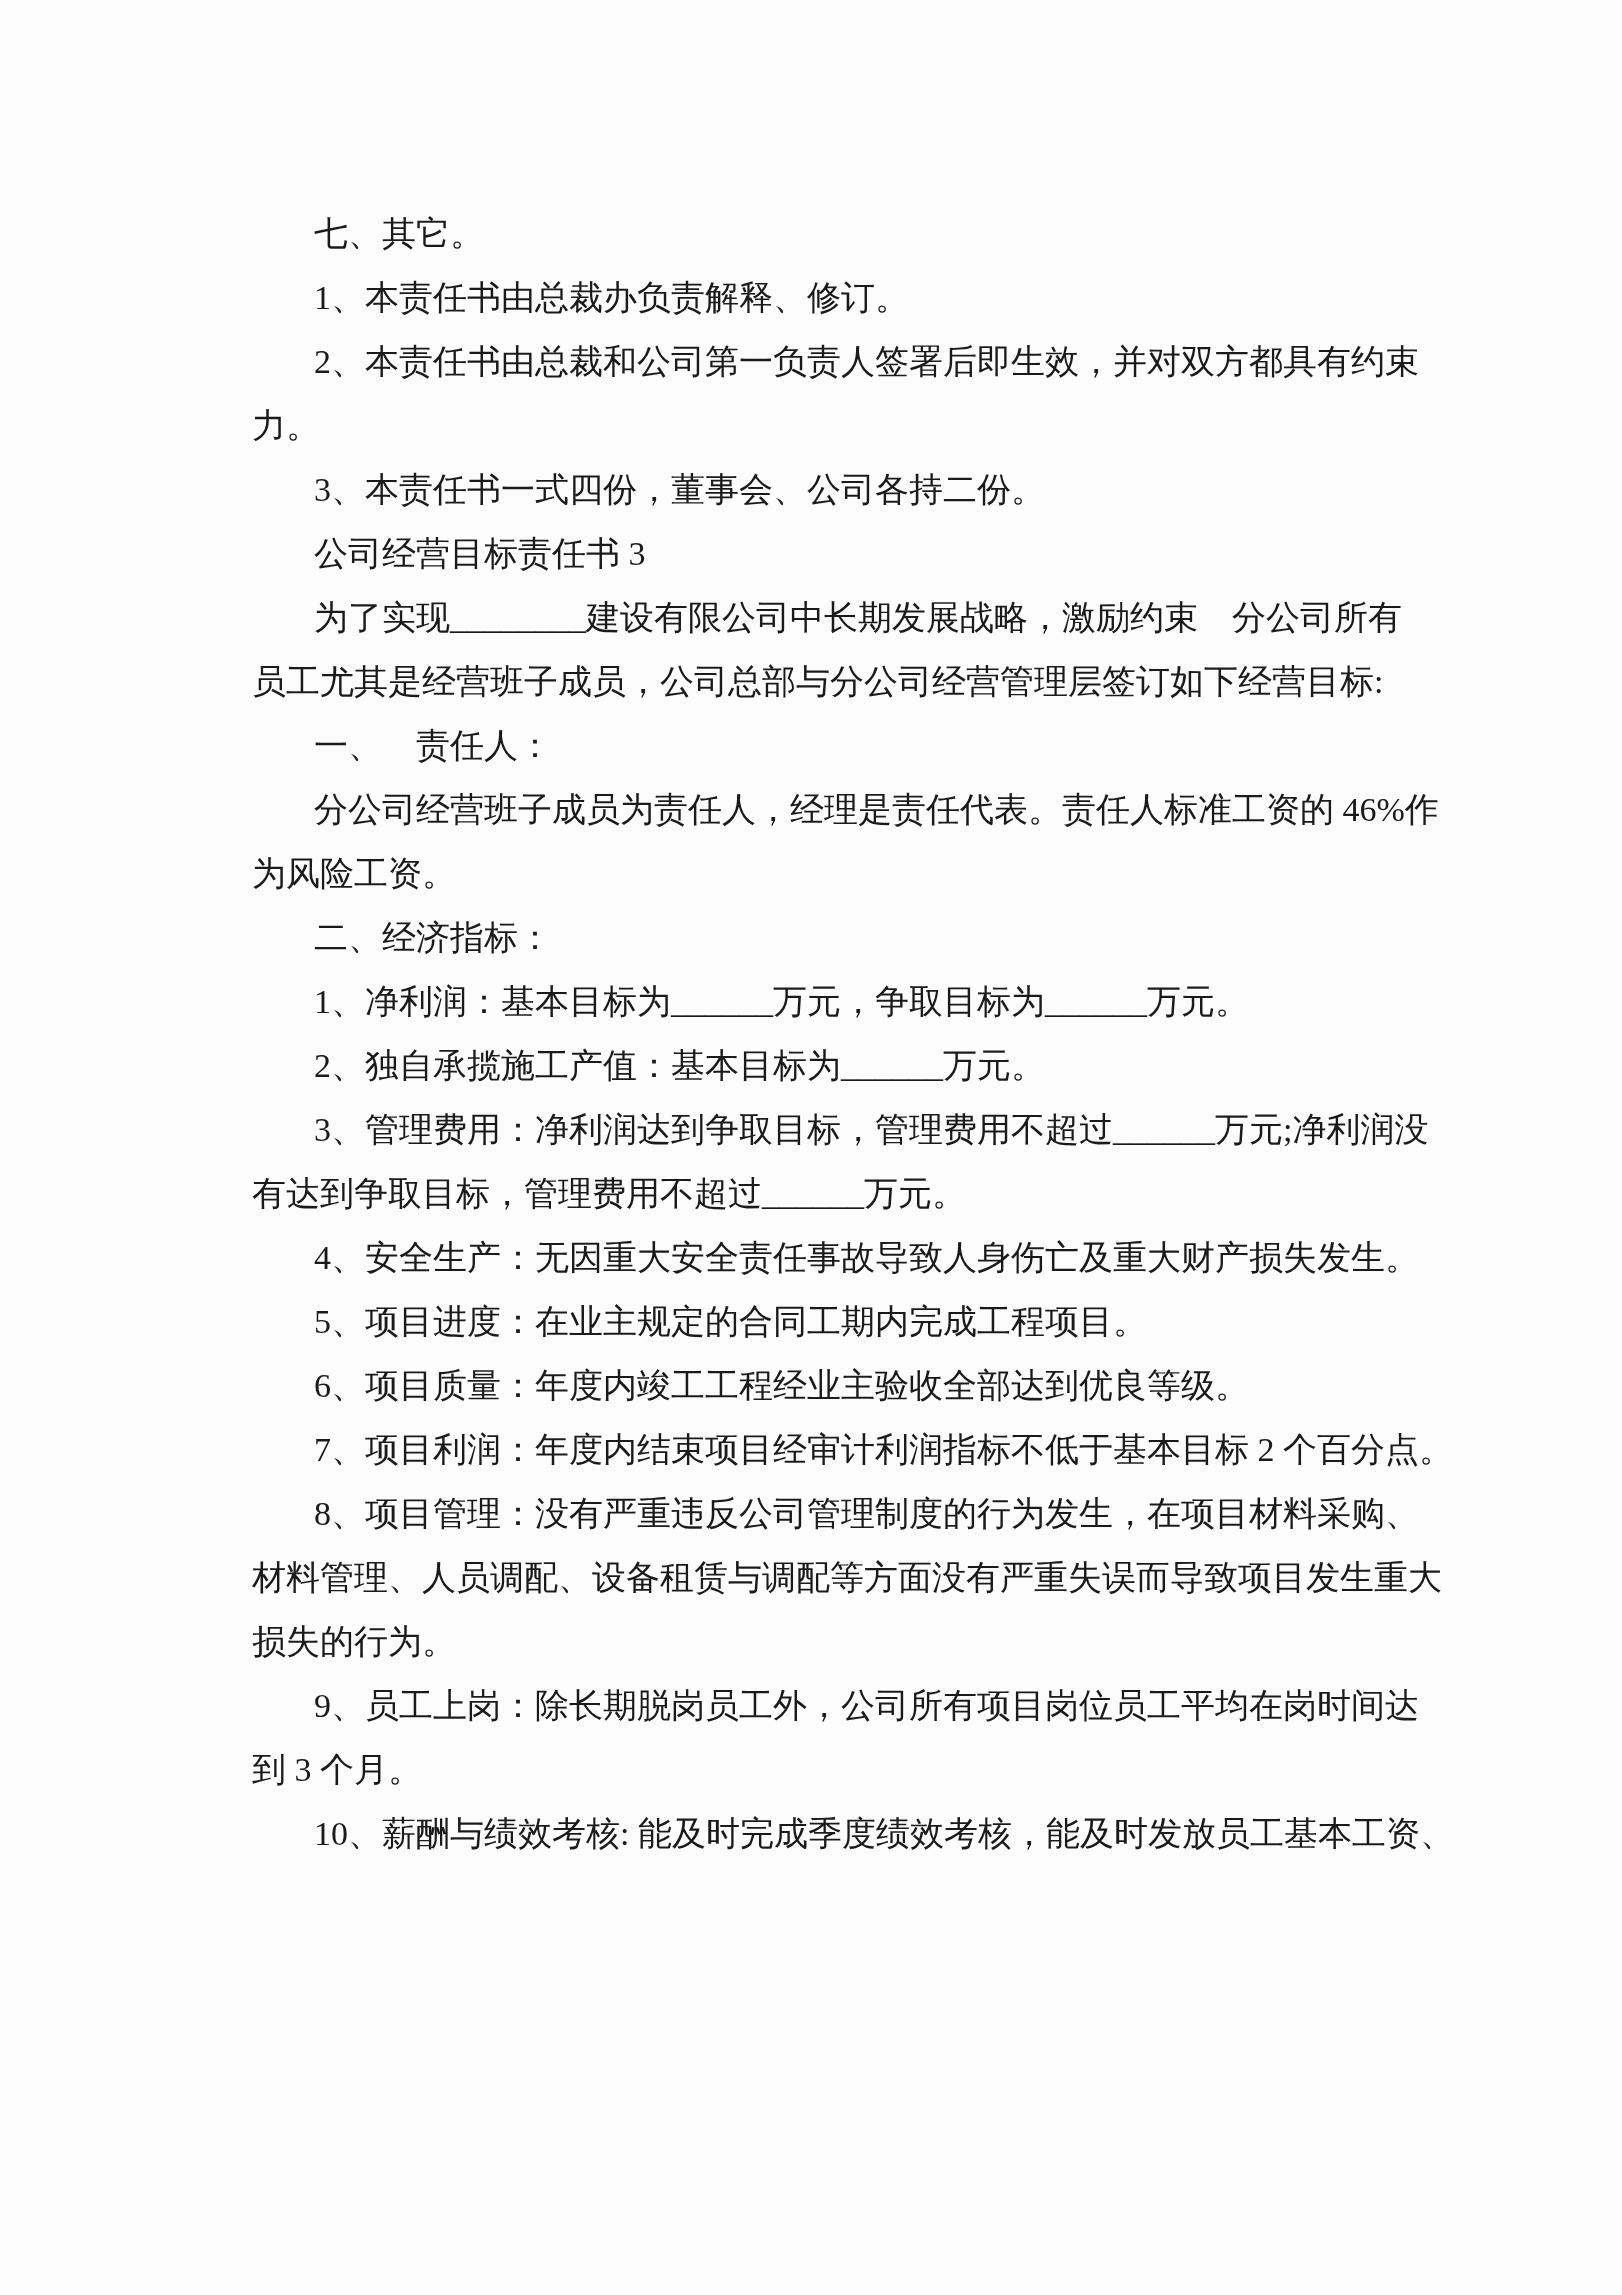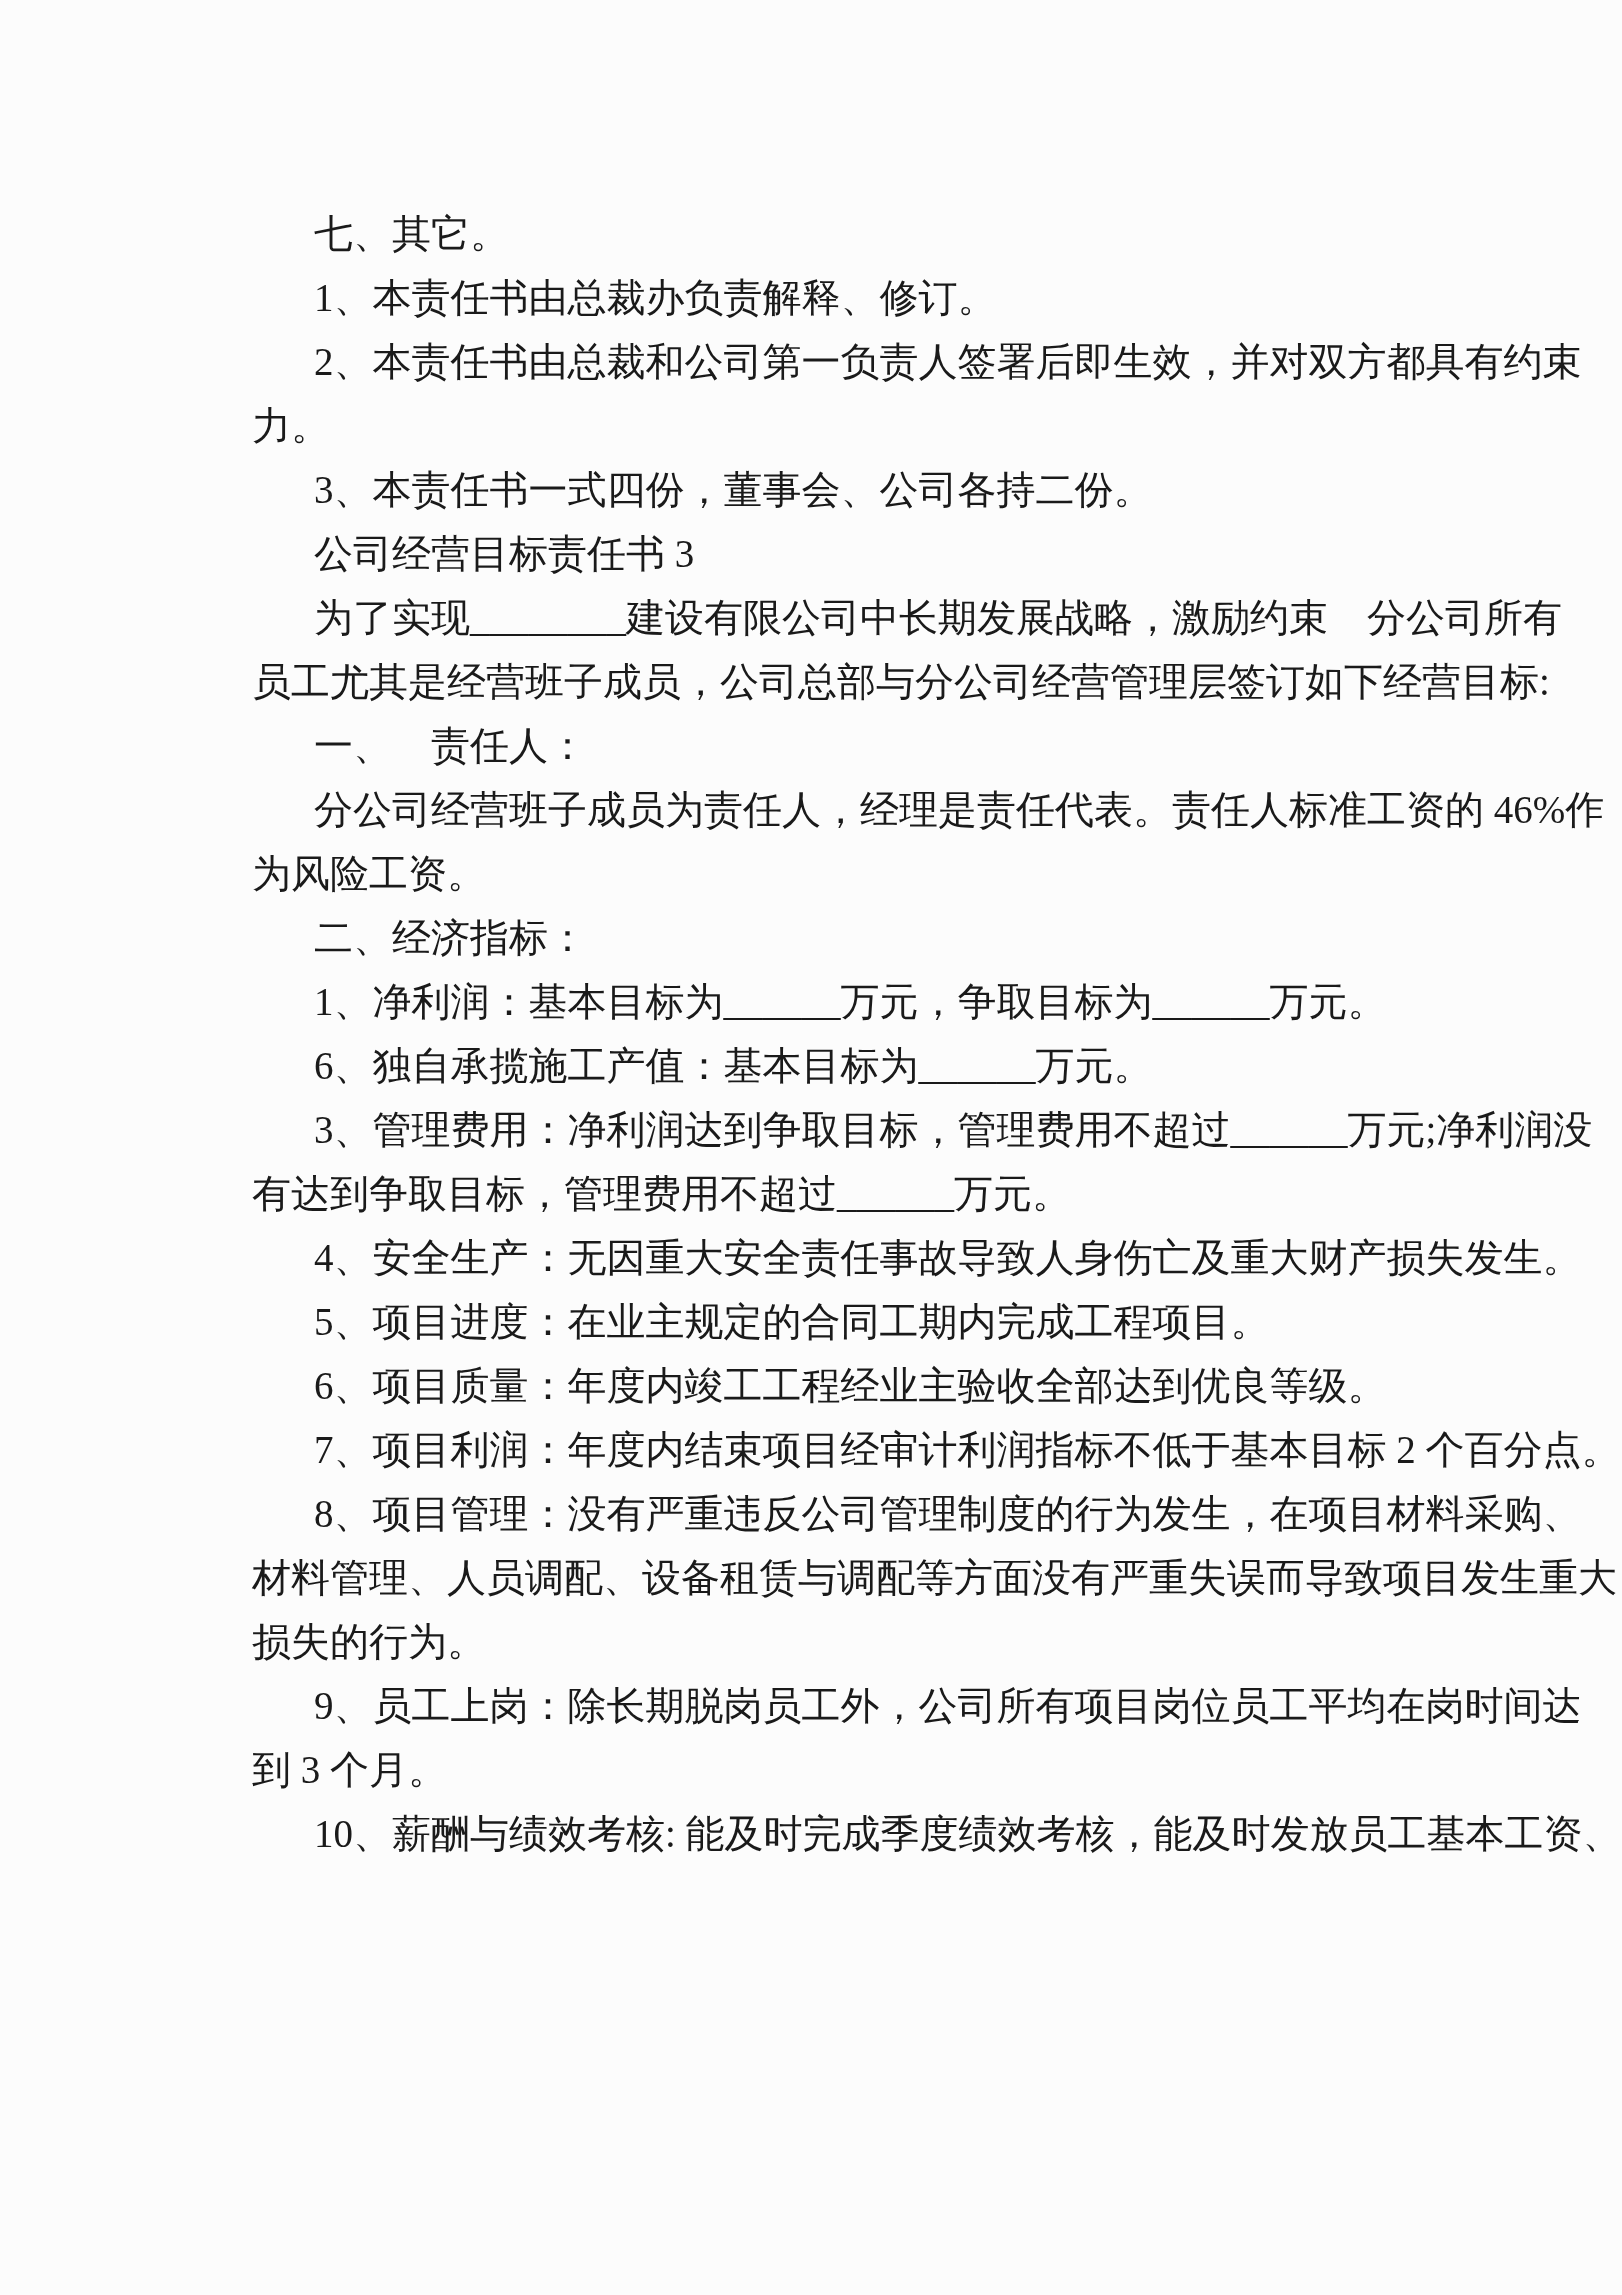--- a/index.html
+++ b/index.html
@@ -20,21 +20,21 @@
     height: 2295px;
     background: #fcfcfc;
   }
   .doc {
     position: absolute;
     left: 252px;
     top: 202px;
     width: 1191px;
     color: #1a1a1a;
     font-family: "Liberation Serif", "DejaVu Serif", serif;
-    font-size: 39px;
+    font-size: 34px;
     font-weight: 400;
     line-height: 64px;
   }
   .ln {
     white-space: pre;
     height: 64px;
   }
   .ind {
     text-indent: 62px;
   }
@@ -50,21 +50,21 @@
     <div class="ln">力。</div>
     <div class="ln ind">3、本责任书一式四份，董事会、公司各持二份。</div>
     <div class="ln ind">公司经营目标责任书 3</div>
     <div class="ln ind">为了实现________建设有限公司中长期发展战略，激励约束　分公司所有</div>
     <div class="ln">员工尤其是经营班子成员，公司总部与分公司经营管理层签订如下经营目标:</div>
     <div class="ln ind">一、　责任人：</div>
     <div class="ln ind">分公司经营班子成员为责任人，经理是责任代表。责任人标准工资的 46%作</div>
     <div class="ln">为风险工资。</div>
     <div class="ln ind">二、经济指标：</div>
     <div class="ln ind">1、净利润：基本目标为______万元，争取目标为______万元。</div>
-    <div class="ln ind">6、独自承揽施工产值：基本目标为______万元。</div>
+    <div class="ln ind">2、独自承揽施工产值：基本目标为______万元。</div>
     <div class="ln ind">3、管理费用：净利润达到争取目标，管理费用不超过______万元;净利润没</div>
     <div class="ln">有达到争取目标，管理费用不超过______万元。</div>
     <div class="ln ind">4、安全生产：无因重大安全责任事故导致人身伤亡及重大财产损失发生。</div>
     <div class="ln ind">5、项目进度：在业主规定的合同工期内完成工程项目。</div>
     <div class="ln ind">6、项目质量：年度内竣工工程经业主验收全部达到优良等级。</div>
     <div class="ln ind">7、项目利润：年度内结束项目经审计利润指标不低于基本目标 2 个百分点。</div>
     <div class="ln ind">8、项目管理：没有严重违反公司管理制度的行为发生，在项目材料采购、</div>
     <div class="ln">材料管理、人员调配、设备租赁与调配等方面没有严重失误而导致项目发生重大</div>
     <div class="ln">损失的行为。</div>
     <div class="ln ind">9、员工上岗：除长期脱岗员工外，公司所有项目岗位员工平均在岗时间达</div>

